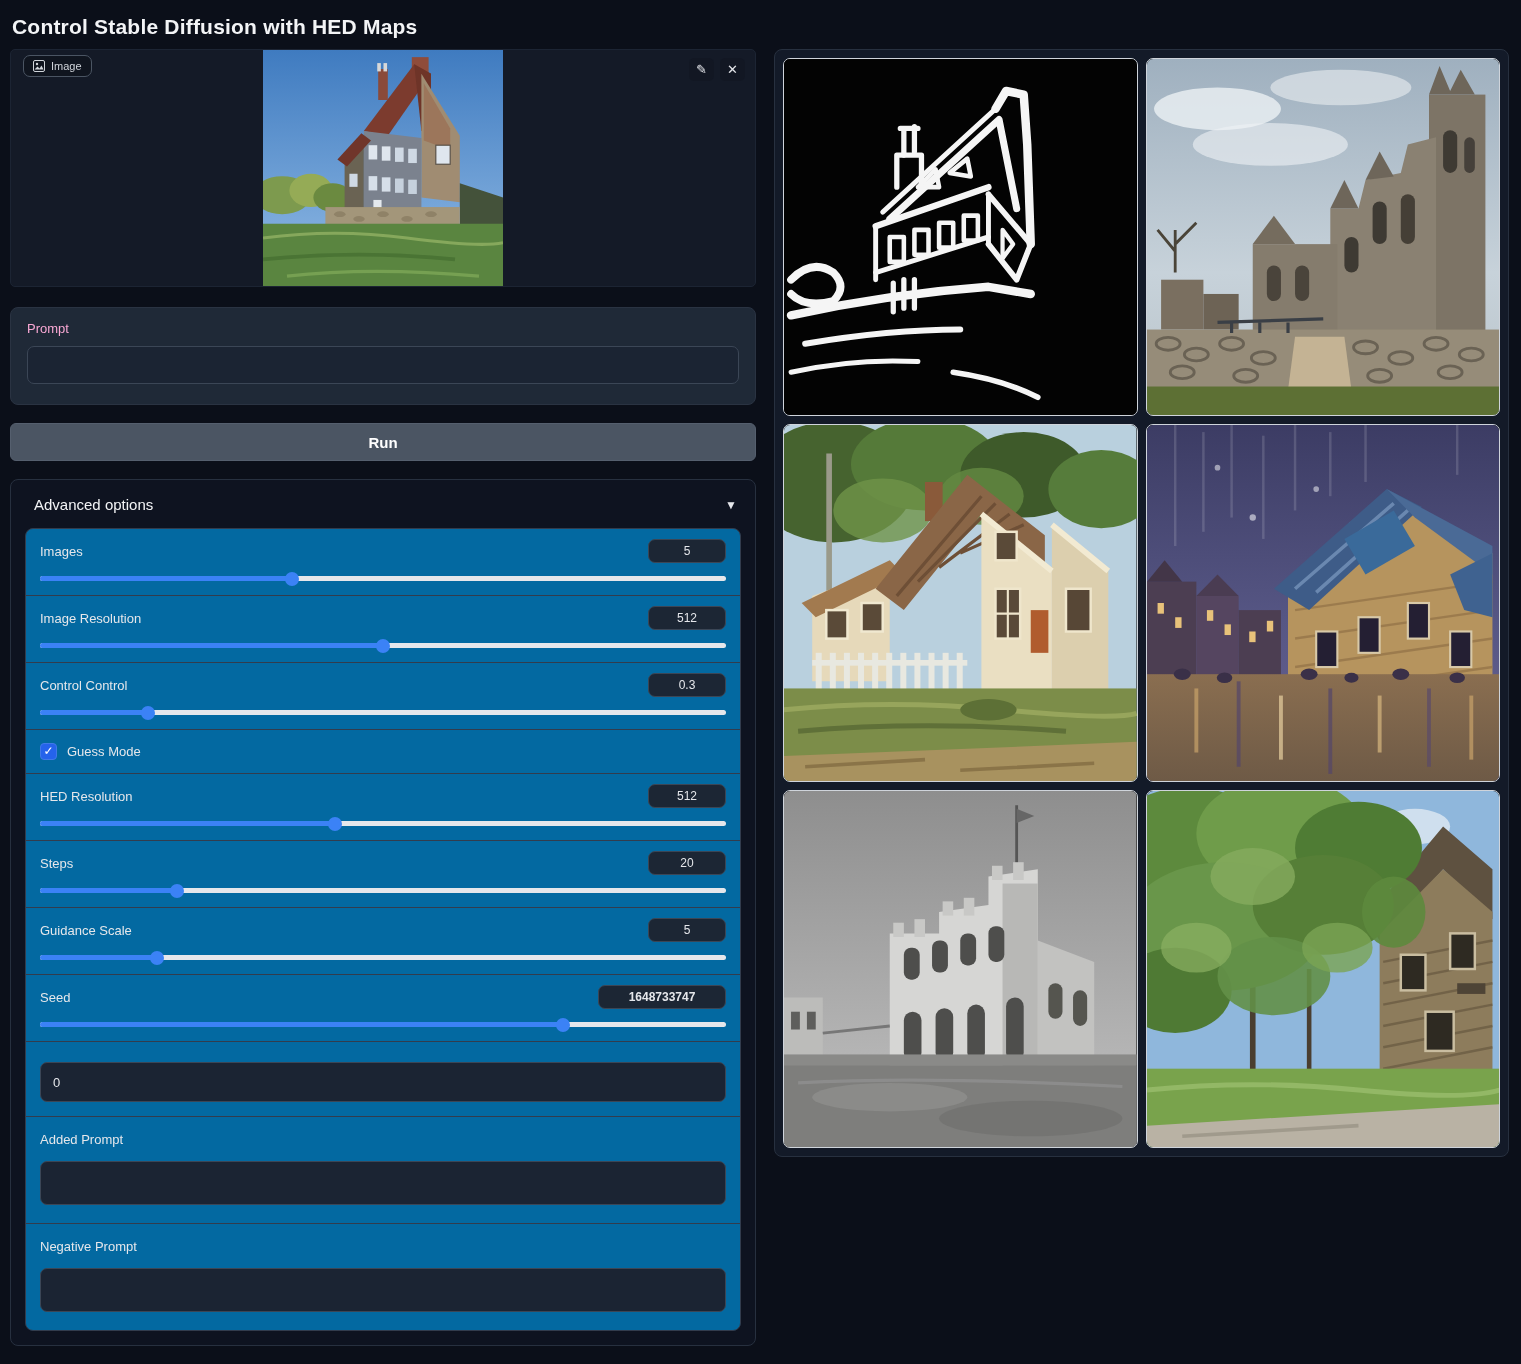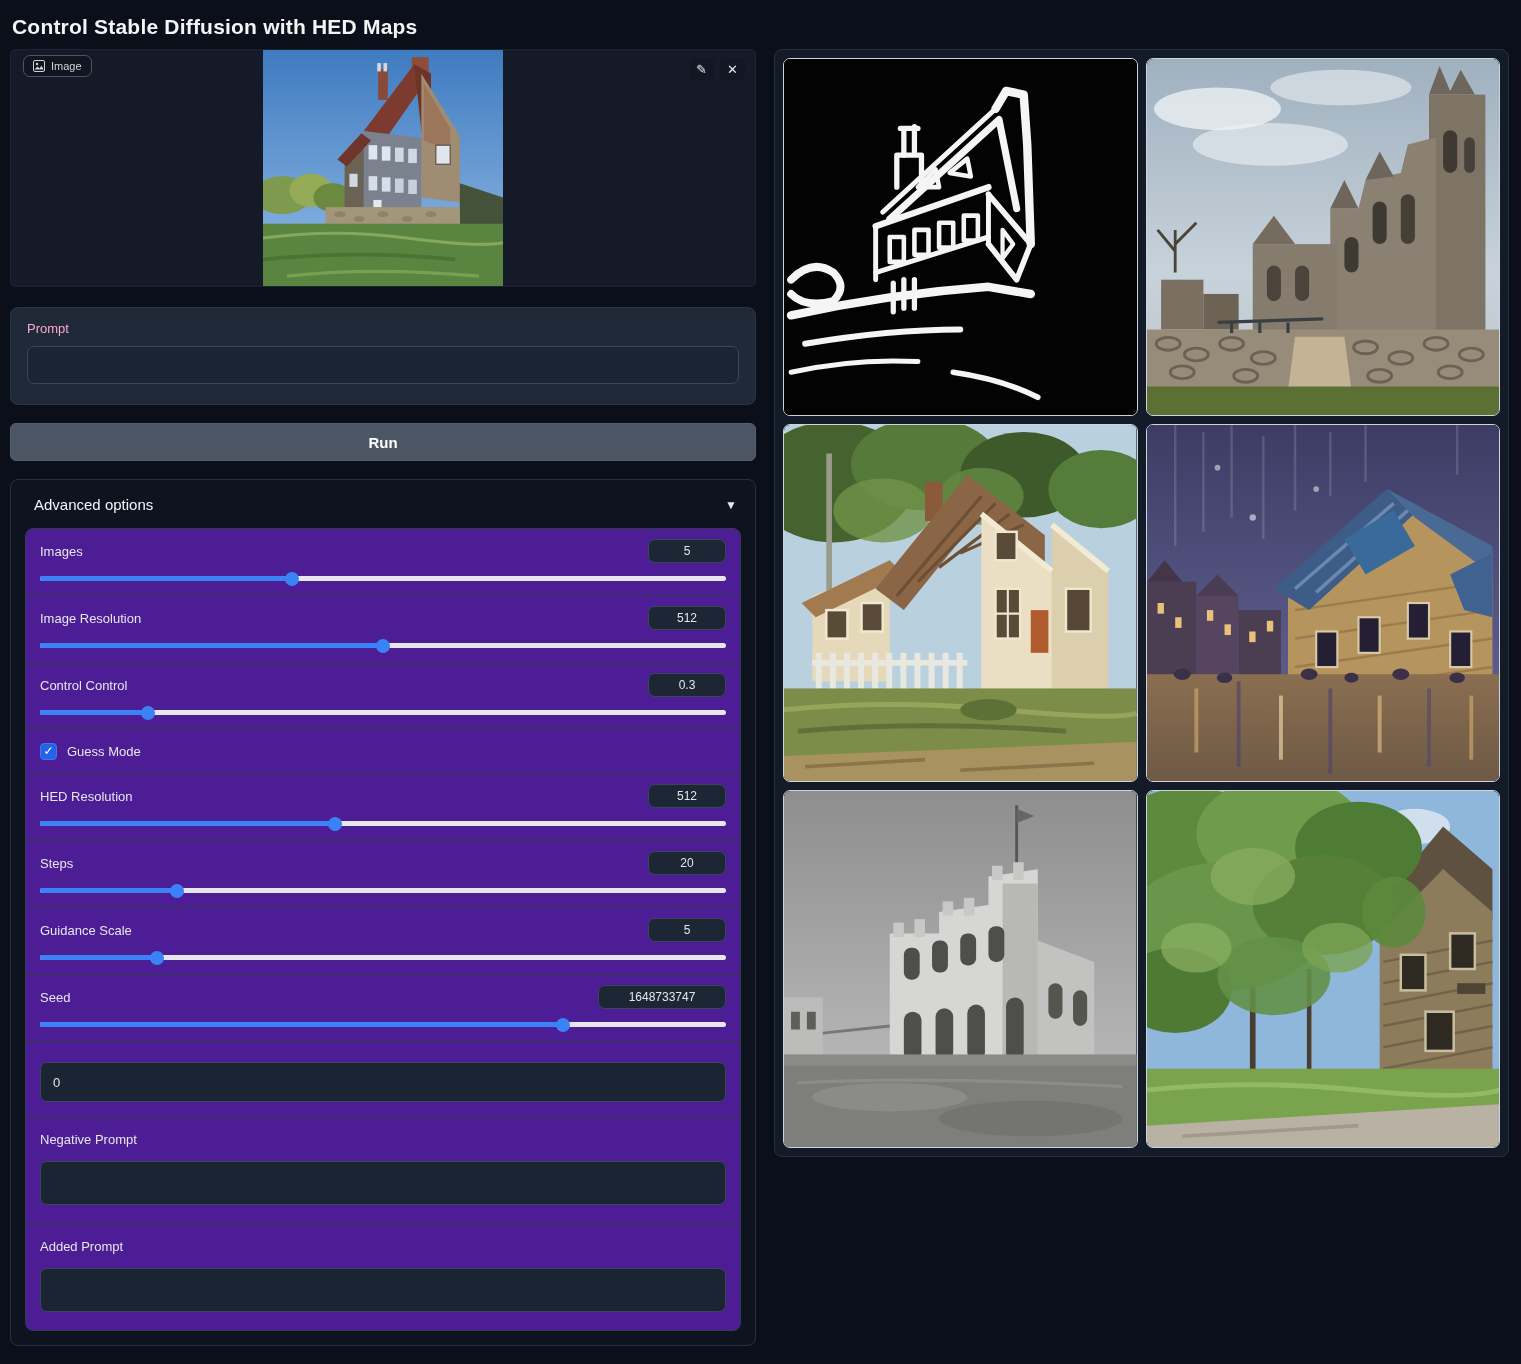--- a/index.html
+++ b/index.html
@@ -21,27 +21,27 @@
   .block { margin-top:20px; background:#1f2937; border:1px solid #2a3342; border-radius:8px; padding:13px 16px 16px; }
   .block-label { font-size:13px; color:#f9a8d4; margin-bottom:10px; }
   .textbox { width:100%; height:38px; background:#1b2433; border:1px solid #3b4656; border-radius:7px; resize:none; color:#e5e7eb; padding:8px 10px; font-size:13px; font-family:"Liberation Sans",sans-serif; }
 
   .run-btn { margin-top:18px; width:100%; height:38px; background:#4b5563; border:1px solid #555f6e; border-radius:6px; color:#fff; font-weight:700; font-size:15px; cursor:pointer; font-family:"Liberation Sans",sans-serif; }
 
   
   .advanced { margin-top:18px; border:1px solid #27303f; background:#0e1320; border-radius:8px; padding:12px 14px 14px; }
   .adv-header { display:flex; justify-content:space-between; align-items:center; color:#f3f4f6; font-size:15px; padding:4px 4px 0 9px; cursor:pointer; }
   .adv-arrow { font-size:12px; color:#e5e7eb; }
-  .group { margin-top:15px; border:1px solid #323c4d; background:#4c1d95; border-radius:8px; overflow:hidden; }
+  .group { margin-top:15px; border:1px solid #323c4d; background:#0369a1; border-radius:8px; overflow:hidden; }
   .row { padding:10px 14px 14px; border-bottom:1px solid #323c4d; }
   .row:last-child { border-bottom:none; }
   .row-head { display:flex; justify-content:space-between; align-items:center; height:24px; }
   .row-label { font-size:13px; color:#e5e7eb; }
   .num-box { width:78px; height:24px; text-align:center; background:#1c2634; border:1px solid #3b4656; border-radius:7px; color:#e5e7eb; font-size:12px; font-family:"Liberation Sans",sans-serif; }
-  .num-box.wide { width:128px; }
+  .num-box.wide { width:128px;font-weight:bold; }
   .slider { margin-top:13px; position:relative; height:5px; background:#e5e7eb; border-radius:4px; cursor:pointer; }
   .slider-fill { position:absolute; left:0; top:0; height:100%; background:#3b82f6; border-radius:4px; }
   .slider-thumb { position:absolute; right:-7px; top:50%; transform:translateY(-50%); width:14px; height:14px; background:#3b82f6; border-radius:50%; }
   .check-row { padding:13px 14px; display:flex; align-items:center; gap:10px; border-bottom:1px solid #323c4d; }
   .checkbox { width:17px; height:17px; background:#2563eb; border:1px solid #3f79e8; border-radius:4px; color:#fff; font-size:12px; line-height:15px; text-align:center; cursor:pointer; }
   .check-label { font-size:13px; color:#e5e7eb; }
   .tall-input { margin-top:10px; width:100%; height:40px; background:#1b2433; border:1px solid #3b4656; border-radius:7px; color:#e5e7eb; padding:0 12px; font-size:13px; font-family:"Liberation Sans",sans-serif; }
   .tall-area { margin-top:10px; width:100%; height:44px; background:#1b2433; border:1px solid #3b4656; border-radius:7px; resize:none; color:#e5e7eb; padding:8px 12px; font-size:13px; font-family:"Liberation Sans",sans-serif; }
 
   
@@ -229,28 +229,28 @@
               </div>
           </div>
         </div>
 
         <div class="row">
           <input class="tall-input" value="0" style="">
         </div>
 
         <div class="row">
           <div class="row-head">
-              <span class="row-label">Negative Prompt</span>
+              <span class="row-label">Added Prompt</span>
             </div>
           <textarea class="tall-area" style=""></textarea>
         </div>
 
         <div class="row">
           <div class="row-head">
-              <span class="row-label">Added Prompt</span>
+              <span class="row-label">Negative Prompt</span>
             </div>
           <textarea class="tall-area" style=""></textarea>
         </div>
 
       </div>
     </div>
   </div>
 
   <div class="right-col">
     <div class="gallery">

